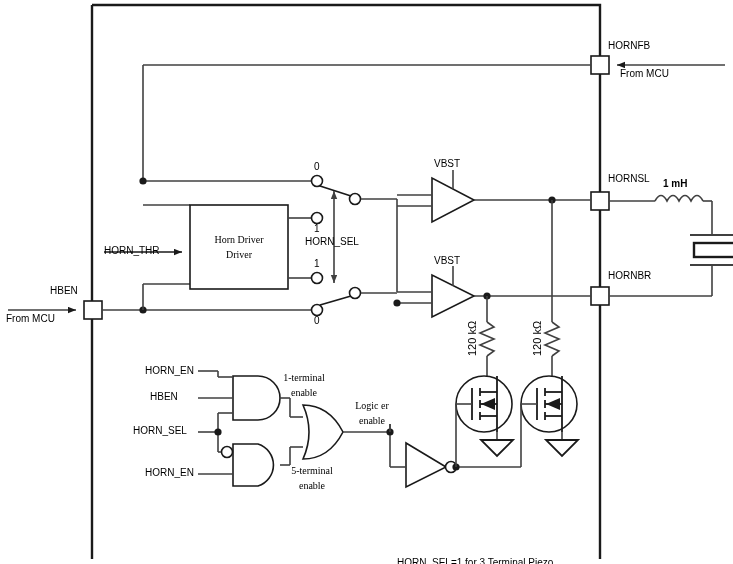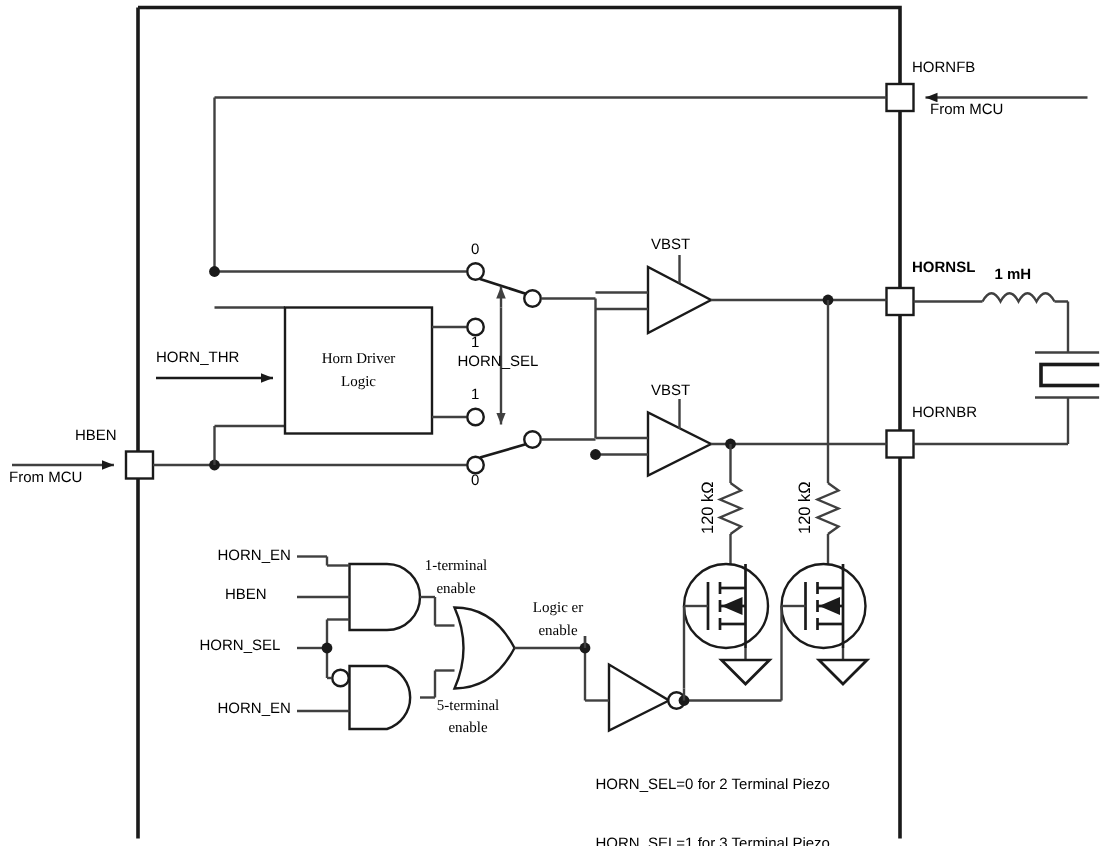--- a/index.html
+++ b/index.html
@@ -242,29 +242,29 @@
       <line x1="390" y1="432" x2="390" y2="424" stroke="#404040" stroke-width="1.6"></line>
     </g>
   </svg>
 
   <div class="lbl" style="left:50px;top:285px;">HBEN</div>
   <div class="lbl" style="left:6px;top:313px;">From MCU</div>
 
   <div class="lbl" style="left:608px;top:40px;">HORNFB</div>
   <div class="lbl" style="left:620px;top:68px;">From MCU</div>
 
-  <div class="lbl" style="left:608px;top:173px;font-weight:bold;">HORNSL</div>
+  <div class="lbl" style="left:608px;top:173px;">HORNSL</div>
   <div class="lbl" style="left:608px;top:270px;text-align:right;">HORNBR</div>
 
   <div class="lbl" style="left:663px;top:178px;font-weight:bold;">1 mH</div>
 
   <div class="lbl c" style="left:196px;top:234px;width:86px;">Horn Driver</div>
-  <div class="lbl c" style="left:196px;top:249px;width:86px;">Logic</div>
-
-  <div class="lbl" style="left:104px;top:233px;">HORN_THR</div>
+  <div class="lbl c" style="left:196px;top:249px;width:86px;">Driver</div>
+
+  <div class="lbl" style="left:104px;top:245px;">HORN_THR</div>
 
   <div class="lbl" style="left:314px;top:161px;">0</div>
   <div class="lbl" style="left:314px;top:223px;">1</div>
   <div class="lbl" style="left:314px;top:258px;">1</div>
   <div class="lbl" style="left:314px;top:315px;">0</div>
 
   <div class="lbl" style="left:305px;top:236px;">HORN_SEL</div>
 
   <div class="lbl" style="left:434px;top:158px;">VBST</div>
   <div class="lbl" style="left:434px;top:255px;">VBST</div>
@@ -279,16 +279,15 @@
 
   <div class="lbl c" style="left:264px;top:372px;width:80px;">1-terminal</div>
   <div class="lbl c" style="left:264px;top:387px;width:80px;">enable</div>
 
   <div class="lbl c" style="left:272px;top:465px;width:80px;">5-terminal</div>
   <div class="lbl c" style="left:272px;top:480px;width:80px;">enable</div>
 
   <div class="lbl c" style="left:345px;top:400px;width:54px;">Logic er</div>
   <div class="lbl c" style="left:345px;top:415px;width:54px;">enable</div>
 
-  <div class="lbl" style="left:397px;top:518px;">HORN_SEL=0 for 2 Terminal Piezo</div>
   <div class="lbl" style="left:397px;top:533px;margin-top:24px;">HORN_SEL=1 for 3 Terminal Piezo</div>
 
 </div>
 
 </body></html>

